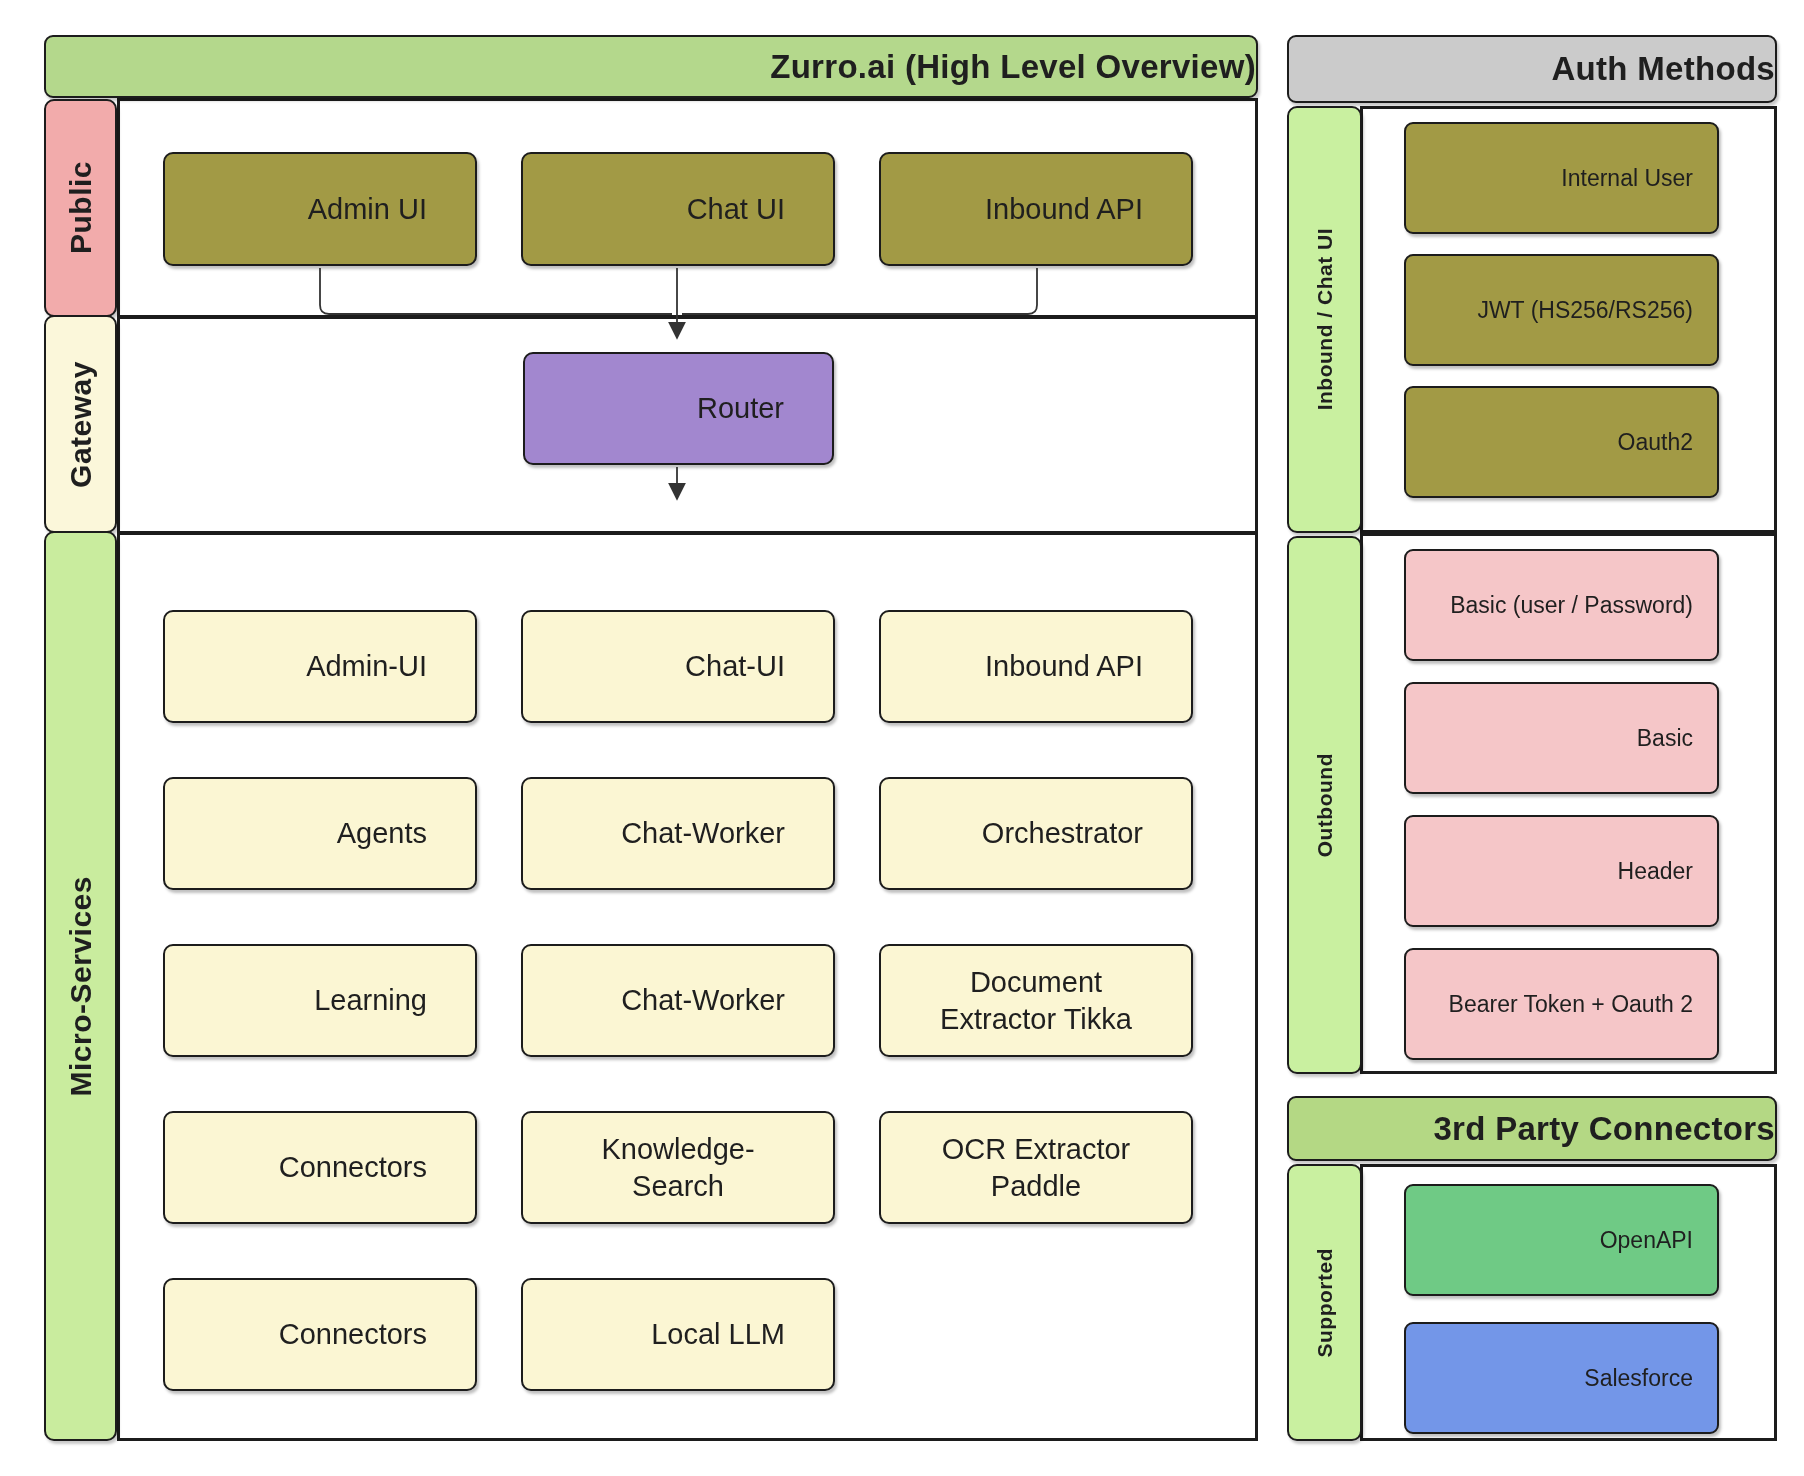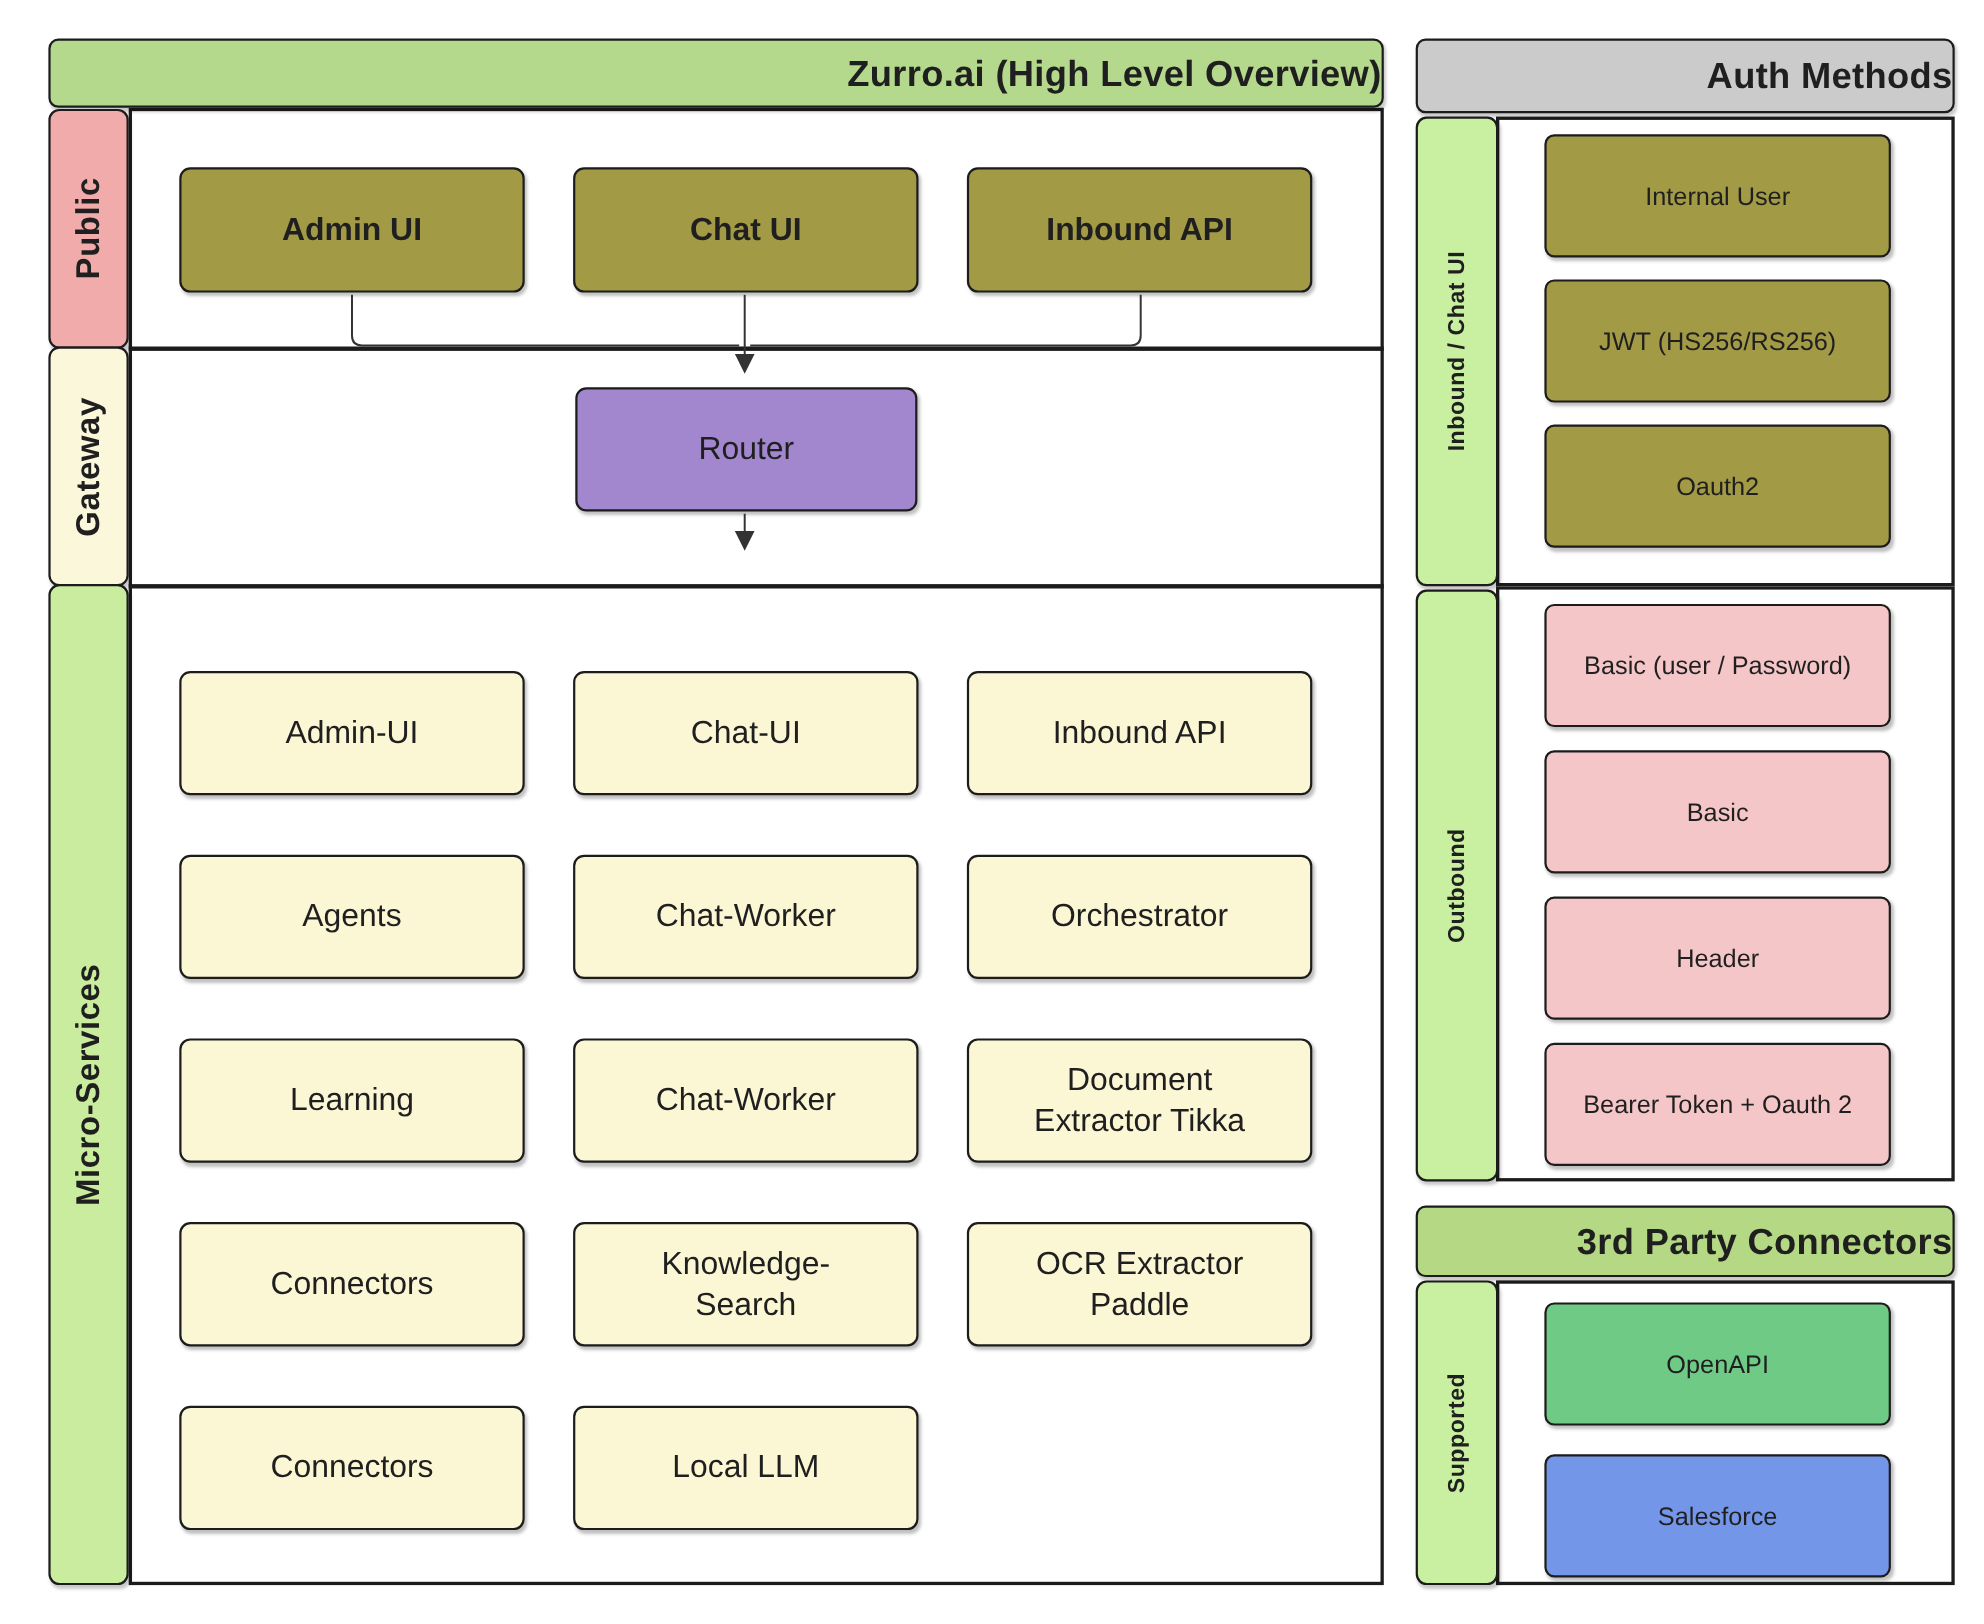--- a/index.html
+++ b/index.html
@@ -43,30 +43,30 @@
   #main-frame{left:117px;top:98px;width:1141px;height:1343px;}
   #auth-inbound-frame{left:1360px;top:106px;width:417px;height:427px;}
   #auth-outbound-frame{left:1360px;top:533px;width:417px;height:541px;}
   #party-frame{left:1360px;top:1164px;width:417px;height:277px;}
   .divider{background:var(--line);z-index:2;}
   #divider-public-gateway{left:117px;top:315px;width:1141px;height:4px;}
   #divider-gateway-micro{left:117px;top:531px;width:1141px;height:4px;}
   
   .box{
     box-sizing:border-box;
-    display:flex;align-items:center;justify-content:center;text-align:center;
+    display:flex;align-items:center;justify-content:flex-end;text-align:center;
     border:2px solid var(--line);border-radius:10px;
     box-shadow:2px 3px 3px rgba(0,0,0,.25);
     font-size:29px;line-height:1.25;padding:4px 48px;
     z-index:4;
   }
   .box span{display:inline-block;}
   
   #public-row{left:163px;top:152px;display:grid;grid-template-columns:repeat(3,314px);column-gap:44px;grid-auto-rows:114px;z-index:4;}
-  #public-row .box{background:var(--olive);font-weight:bold;}
+  #public-row .box{background:var(--olive);}
   #micro-grid{left:163px;top:610px;display:grid;grid-template-columns:repeat(3,314px);column-gap:44px;row-gap:54px;grid-auto-rows:113px;z-index:4;}
   #micro-grid .box{background:var(--cream);}
   #router-box{left:523px;top:352px;width:311px;height:113px;background:var(--purple);}
   
   .vstack{display:flex;flex-direction:column;z-index:4;}
   .vstack .box{width:315px;height:112px;font-size:23px;padding:4px 24px;border-radius:9px;}
   #auth-inbound-stack{left:1404px;top:122px;gap:20px;}
   #auth-inbound-stack .box{background:var(--olive);}
   #auth-outbound-stack{left:1404px;top:549px;gap:21px;}
   #auth-outbound-stack .box{background:var(--pink);}

